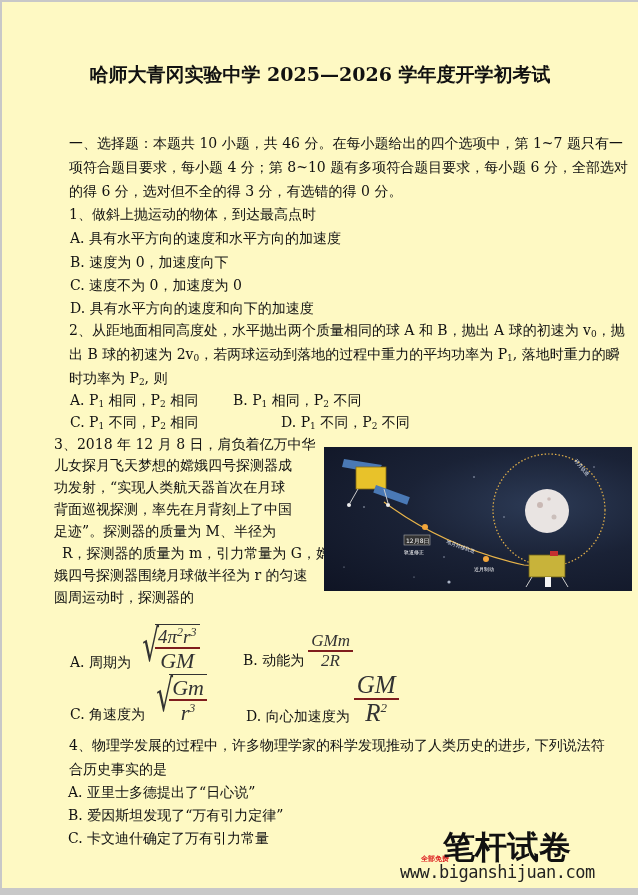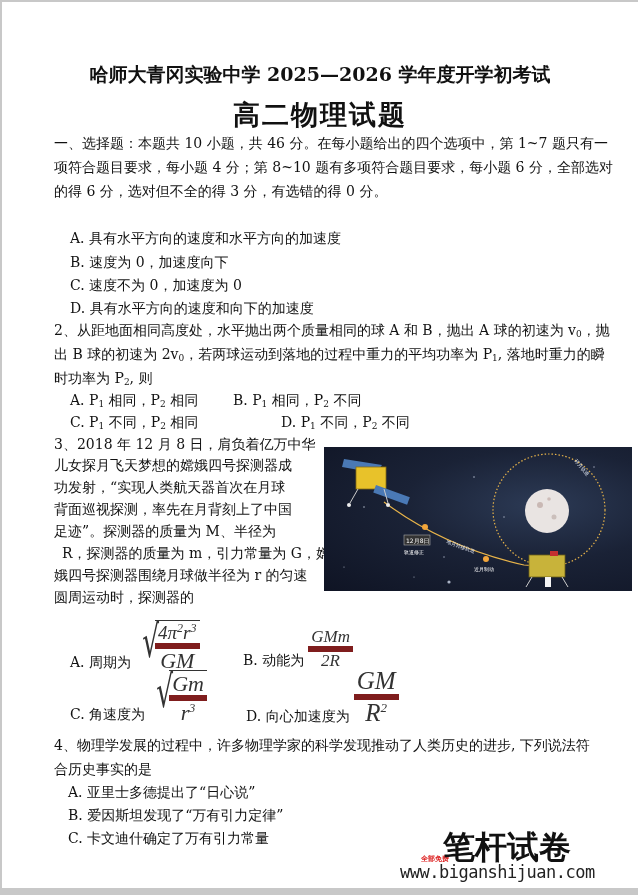--- a/index.html
+++ b/index.html
@@ -4,62 +4,62 @@
 <style>
   html, body { margin: 0; padding: 0; }
   body {
     width: 638px; height: 895px; overflow: hidden; position: relative;
     background: #c8c8c8;
     font-family: "DejaVu Serif", "Liberation Serif", serif;
     color: #111;
   }
   .page {
     position: absolute; left: 2px; top: 2px; width: 636px; height: 886px;
-    background: #ffffff; overflow: hidden;
+    background: #fef9c3; overflow: hidden;
   }
   .abs { position: absolute; white-space: nowrap; }
   .title {
     left: 0; width: 636px; top: 60px; text-align: center;
     font-size: 19px; font-weight: bold; letter-spacing: 0px;
   }
   .subtitle {
     left: 0; width: 636px; top: 95px; text-align: center;
     font-size: 27px; font-weight: bold; letter-spacing: 2px;
   }
-  .line { font-size: 14px; line-height: 20px; }
+  .line { font-size: 14px; line-height: 20px; margin-left: 15px; }
   .opt { font-size: 14px; line-height: 20px; }
   .q3text { font-size: 14px; line-height: 21.5px; }
   sub { font-size: 9px; vertical-align: -2px; line-height: 0; }
   .frac { display: inline-flex; flex-direction: column; align-items: center; vertical-align: middle; font-family: "Liberation Serif", serif; font-style: italic; color: #333; }
-  .frac .num { border-bottom: 6px solid #7f1d1d; padding: 0 3px; line-height: 1.05; }
+  .frac .num { border-bottom: 2px solid #7f1d1d; padding: 0 3px; line-height: 1.05; }
   .frac .den { line-height: 1.05; }
   .sqrt { display: inline-flex; align-items: stretch; vertical-align: middle; }
   .sqrt .rad { font-size: 44px; line-height: 1; font-family: "DejaVu Serif", serif; color: #333; transform: scaleX(0.6); transform-origin: right; margin-right: -4px; }
   .sqrt .body { border-top: 1.5px solid #333; padding-top: 1px; }
   .img-box {
     position: absolute; left: 322px; top: 445px; width: 308px; height: 144px;
     background: radial-gradient(ellipse at 70% 40%, #2c3a55 0%, #1a2236 45%, #0f1424 100%);
     overflow: hidden;
   }
   .logo-main { font-family: "DejaVu Sans", sans-serif; font-size: 32px; font-weight: bold; color: #111; }
   .logo-url { font-family: "DejaVu Sans Mono", "Liberation Mono", monospace; font-size: 17px; color: #222; letter-spacing: -0.5px; }
   .logo-free { font-family: "DejaVu Sans", sans-serif; font-size: 7px; color: #d22; font-weight: bold; }
 </style>
 </head>
 <body>
 
 <div class="page">
 
   <div class="abs title">哈师大青冈实验中学 2025—2026 学年度开学初考试</div>
-  <div class="abs subtitle">高二物理试题</div>
 
   <div class="abs line" style="left:52px; top:131px;">一、选择题：本题共 10 小题，共 46 分。在每小题给出的四个选项中，第 1~7 题只有一</div>
   <div class="abs line" style="left:52px; top:155px;">项符合题目要求，每小题 4 分；第 8~10 题有多项符合题目要求，每小题 6 分，全部选对</div>
   <div class="abs line" style="left:52px; top:179px;">的得 6 分，选对但不全的得 3 分，有选错的得 0 分。</div>
 
+  <div class="abs line" style="left:52px; top:202px;">1、做斜上抛运动的物体，到达最高点时</div>
   <div class="abs opt" style="left:68px; top:226px;">A. 具有水平方向的速度和水平方向的加速度</div>
   <div class="abs opt" style="left:68px; top:250px;">B. 速度为 0，加速度向下</div>
   <div class="abs opt" style="left:68px; top:273px;">C. 速度不为 0，加速度为 0</div>
   <div class="abs opt" style="left:68px; top:296px;">D. 具有水平方向的速度和向下的加速度</div>
 
   <div class="abs line" style="left:52px; top:318px;">
     <span>2、从距地面相同高度处，水平抛出两个质量相同的球 A 和 B，抛出 A 球的初速为 v</span><sub>0</sub><span>，抛</span>
   </div>
   <div class="abs line" style="left:52px; top:342px;">
     <span>出 B 球的初速为 2v</span><sub>0</sub><span>，若两球运动到落地的过程中重力的平均功率为 P</span><sub>1</sub><span>, 落地时重力的瞬</span>

